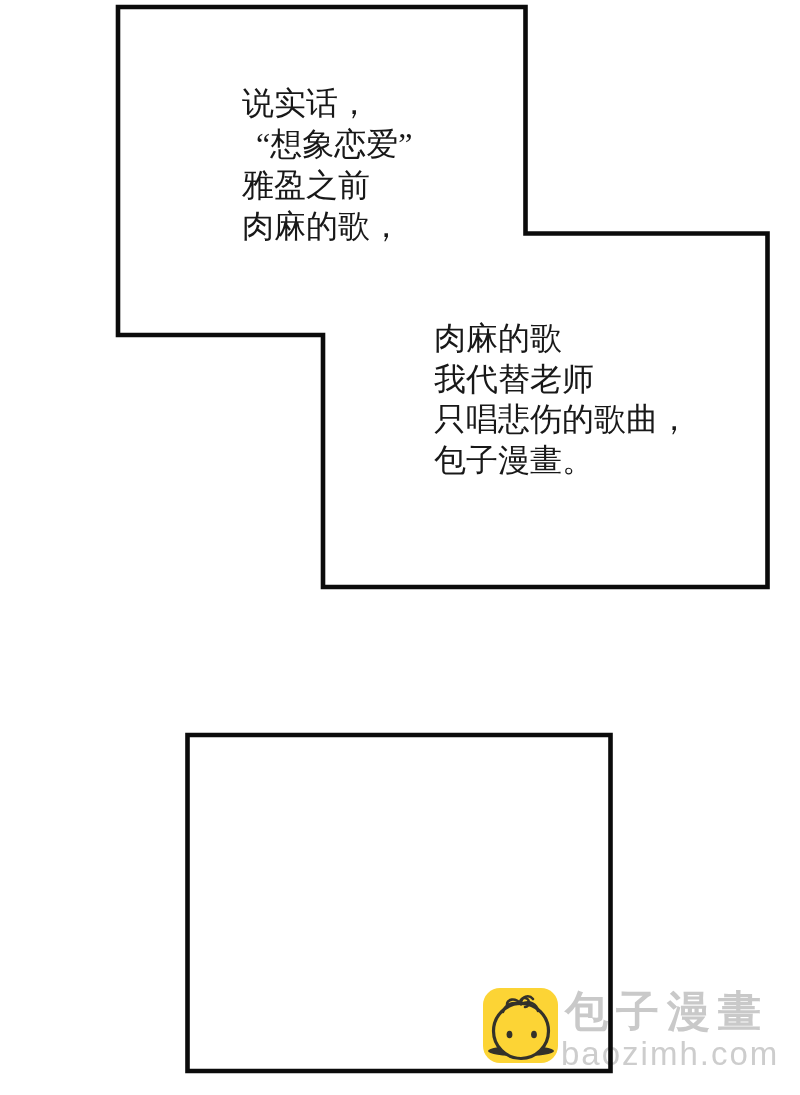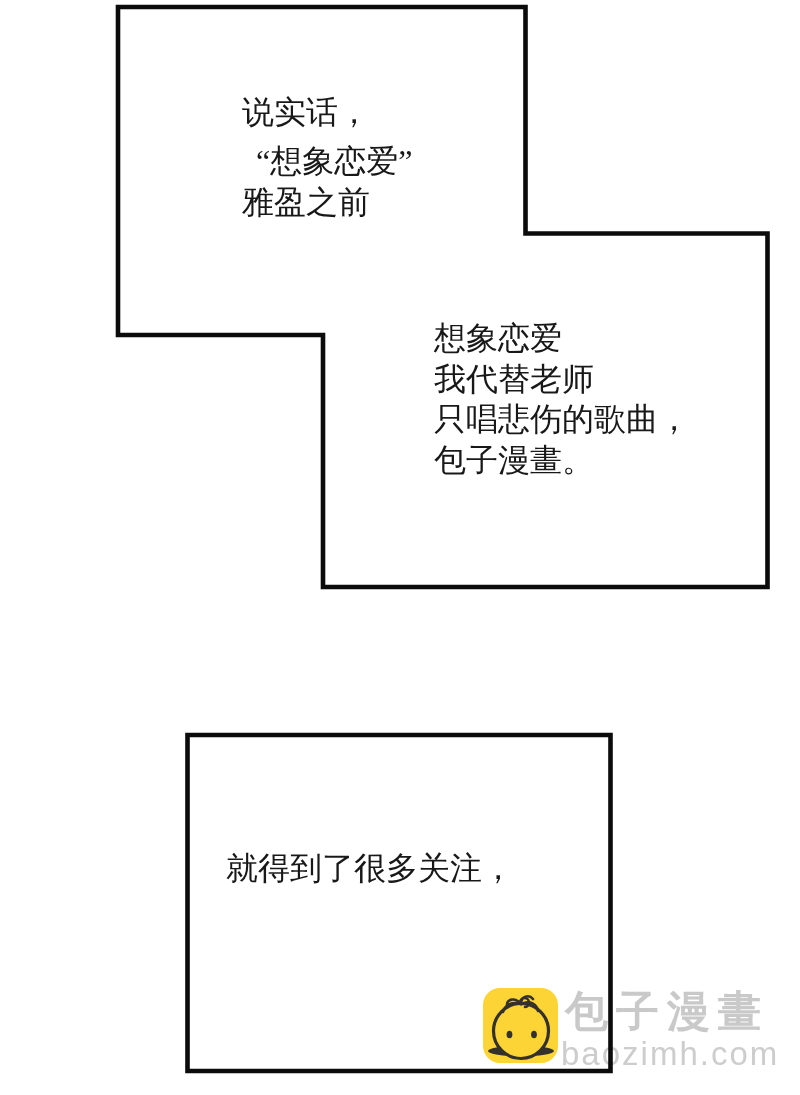--- a/index.html
+++ b/index.html
@@ -19,22 +19,22 @@
     font-family:"Liberation Sans","DejaVu Sans",sans-serif;
   }
   
   .speech{
     position:absolute;
     font-family:"Liberation Serif","DejaVu Serif",serif;
     color:var(--dialogue-text);
     font-size:32px;
     white-space:nowrap;
   }
-  #balloon-a{left:242px;top:92px;line-height:41px;}
-  #balloon-a .line.indent{padding-left:14px;margin-top:8px;}
+  #balloon-a{left:242px;top:83px;line-height:41px;}
+  #balloon-a .line.indent{padding-left:14px;}
   #balloon-b{left:434px;top:318px;line-height:40.5px;}
   #balloon-c{left:226px;top:848px;line-height:40px;}
   
   #panel-outlines{
     position:absolute;left:0;top:0;
     pointer-events:none;
   }
   .panel-outline{
     fill:none;
     stroke:var(--panel-border);
@@ -63,31 +63,31 @@
     white-space:nowrap;
   }
 </style>
 </head>
 <body>
 
 <div class="speech" id="balloon-a">
   <div class="line">说实话，</div>
   <div class="line indent">“想象恋爱”</div>
   <div class="line">雅盈之前</div>
+  <div class="line">肉麻的歌，</div>
 </div>
 
 <div class="speech" id="balloon-b">
-  <div class="line">想象恋爱</div>
+  <div class="line">肉麻的歌</div>
   <div class="line">我代替老师</div>
   <div class="line">只唱悲伤的歌曲，</div>
   <div class="line">包子漫畫。</div>
 </div>
 
 <div class="speech" id="balloon-c">
-  <div class="line">就得到了很多关注，</div>
 </div>
 
 <div id="watermark">
   <svg id="wm-icon" viewBox="0 0 75 75" aria-hidden="true">
     <rect class="icon-bg" x="0" y="0" width="75" height="75" rx="17"></rect>
     <ellipse class="base" cx="38" cy="63" rx="33" ry="5.2"></ellipse>
     <circle class="bun" cx="38" cy="43" r="27.5"></circle>
     <path class="pleat" d="M38 16 c-9 -3 -16 1 -18 8"></path>
     <path class="pleat" d="M38 16 c-6 -7 -14 -5 -14 1"></path>
     <path class="pleat" d="M38 16 c0 -8 8 -10 12 -5"></path>

